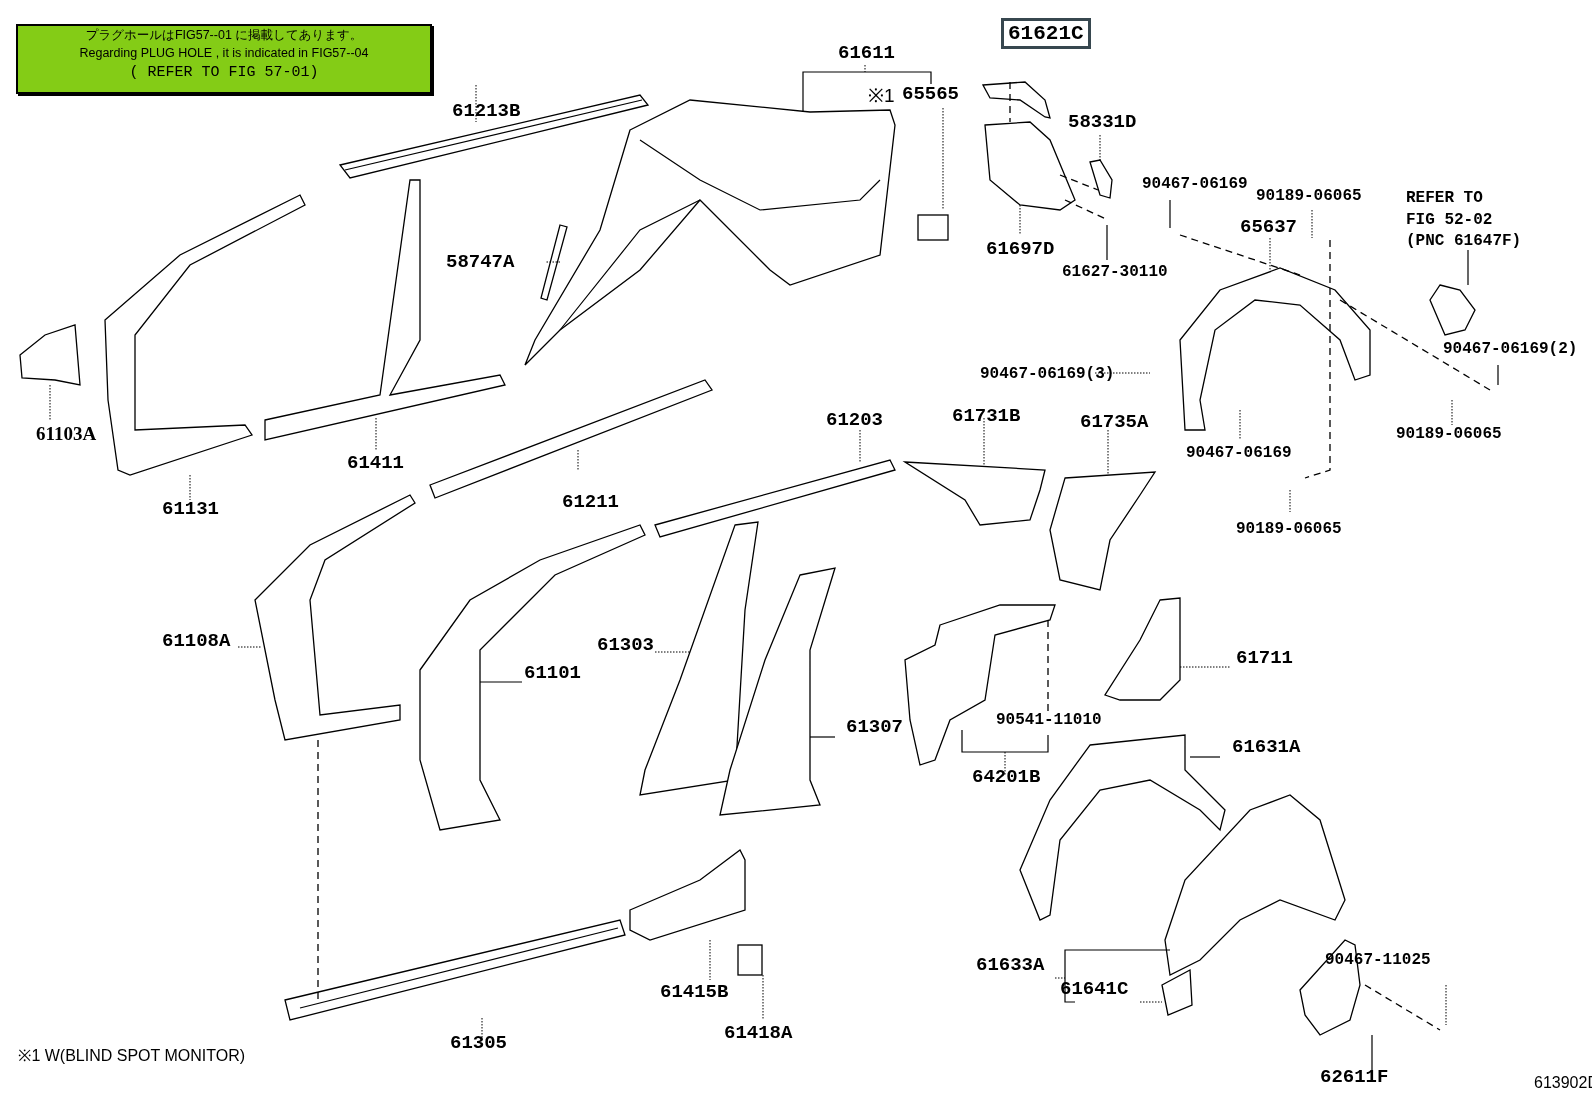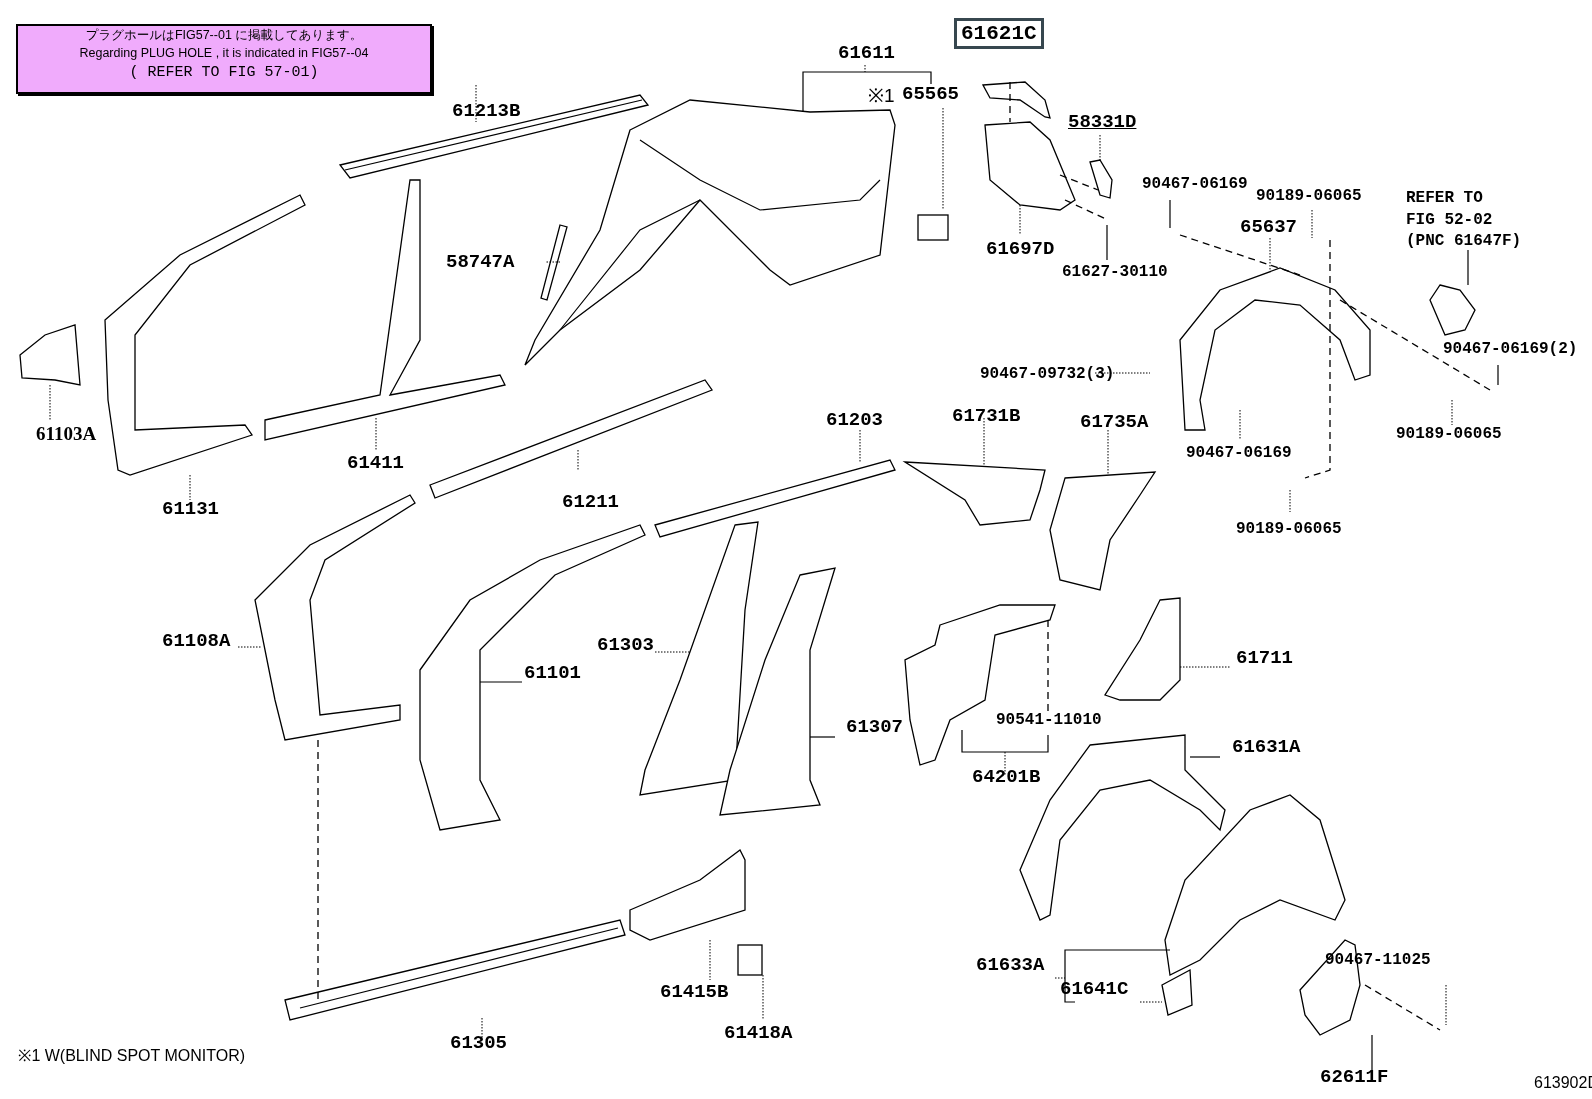--- a/index.html
+++ b/index.html
@@ -1,23 +1,23 @@
 <!DOCTYPE html>
 <html><head>
 <meta charset="utf-8">
 <style>
   html, body { margin: 0; padding: 0; background: #ffffff; }
   body { width: 1592px; height: 1099px; position: relative; overflow: hidden; font-family: "DejaVu Sans Mono", monospace; color: #000; }
   #diagram { position: absolute; left: 0; top: 0; width: 1592px; height: 1099px; }
   .lbl { position: absolute; font-family: "Liberation Mono", "DejaVu Sans Mono", monospace; font-weight: bold; font-size: 19px; line-height: 1; white-space: nowrap; letter-spacing: 0px; }
   .lbl.small { font-size: 16px; }
-  .note { position: absolute; left: 16px; top: 24px; width: 412px; height: 66px; border: 2px solid #000; box-shadow: 2px 2px 0 #000; background: #f0abfc; text-align: center; font-family: "Liberation Sans", sans-serif; }
+  .note { position: absolute; left: 16px; top: 24px; width: 412px; height: 66px; border: 2px solid #000; box-shadow: 2px 2px 0 #000; background: #84cc16; text-align: center; font-family: "Liberation Sans", sans-serif; }
   .note .l1, .note .l2 { font-size: 12.5px; line-height: 18px; }
   .note .l3 { font-family: "Liberation Mono", monospace; font-weight: normal; font-size: 15px; line-height: 22px; }
-  .hl { position: absolute; border: 3px solid #37474f; padding: 2px 4px; background: #fff; }
+  .hl { position: absolute; border: 3px solid #37474f; padding: 2px 4px; background: #fff; margin-left: 47px; }
   .foot { position: absolute; font-family: "Liberation Sans", sans-serif; font-size: 16px; }
   svg .part { fill: #fff; stroke: #000; stroke-width: 1.3; }
   svg .ln { fill: none; stroke: #000; stroke-width: 1.2; }
   svg .dash { fill: none; stroke: #000; stroke-width: 1.3; stroke-dasharray: 7 5; }
   svg .dot { fill: none; stroke: #000; stroke-width: 1; stroke-dasharray: 1.5 1.5; }
 </style>
 </head>
 <body>
 
 <svg id="diagram" viewBox="0 0 1592 1099" xmlns="http://www.w3.org/2000/svg">
@@ -203,32 +203,32 @@
 </div>
 
 <div class="hl" style="left:954px;top:18px;">
   <span class="lbl" style="position:static;font-size:21px;">61621C</span>
 </div>
 
 <span class="lbl" style="left:452px;top:62px;margin-top:40px;">61213B</span>
 <span class="lbl" style="left:838px;top:44px;">61611</span>
 <span class="lbl" style="left:868px;top:86px;font-weight:normal;font-family:'Liberation Sans',sans-serif;">※1</span>
 <span class="lbl" style="left:902px;top:85px;">65565</span>
-<span class="lbl" style="left:1068px;top:113px;text-decoration:underline;">58331D</span>
+<span class="lbl" style="left:1068px;top:113px;">58331D</span>
 <span class="lbl" style="left:986px;top:240px;">61697D</span>
 <span class="lbl small" style="left:1062px;top:264px;">61627-30110</span>
 <span class="lbl small" style="left:1142px;top:176px;">90467-06169</span>
 <span class="lbl small" style="left:1256px;top:188px;">90189-06065</span>
 <span class="lbl" style="left:1240px;top:218px;">65637</span>
 <span class="lbl small" style="left:1406px;top:190px;">REFER TO</span>
 <span class="lbl small" style="left:1406px;top:212px;">FIG 52-02</span>
 <span class="lbl small" style="left:1406px;top:233px;">(PNC 61647F)</span>
 <span class="lbl small" style="left:1443px;top:341px;">90467-06169(2)</span>
 <span class="lbl small" style="left:1396px;top:426px;">90189-06065</span>
-<span class="lbl small" style="left:980px;top:366px;">90467-09732(3)</span>
+<span class="lbl small" style="left:980px;top:366px;">90467-06169(3)</span>
 <span class="lbl small" style="left:1186px;top:445px;">90467-06169</span>
 <span class="lbl small" style="left:1236px;top:521px;">90189-06065</span>
 <span class="lbl" style="left:446px;top:253px;">58747A</span>
 <span class="lbl" style="left:36px;top:424px;font-family:Liberation Serif, serif;">61103A</span>
 <span class="lbl" style="left:162px;top:500px;">61131</span>
 <span class="lbl" style="left:347px;top:454px;">61411</span>
 <span class="lbl" style="left:562px;top:493px;">61211</span>
 <span class="lbl" style="left:826px;top:411px;">61203</span>
 <span class="lbl" style="left:952px;top:400px;margin-top:7px;">61731B</span>
 <span class="lbl" style="left:1080px;top:413px;">61735A</span>

